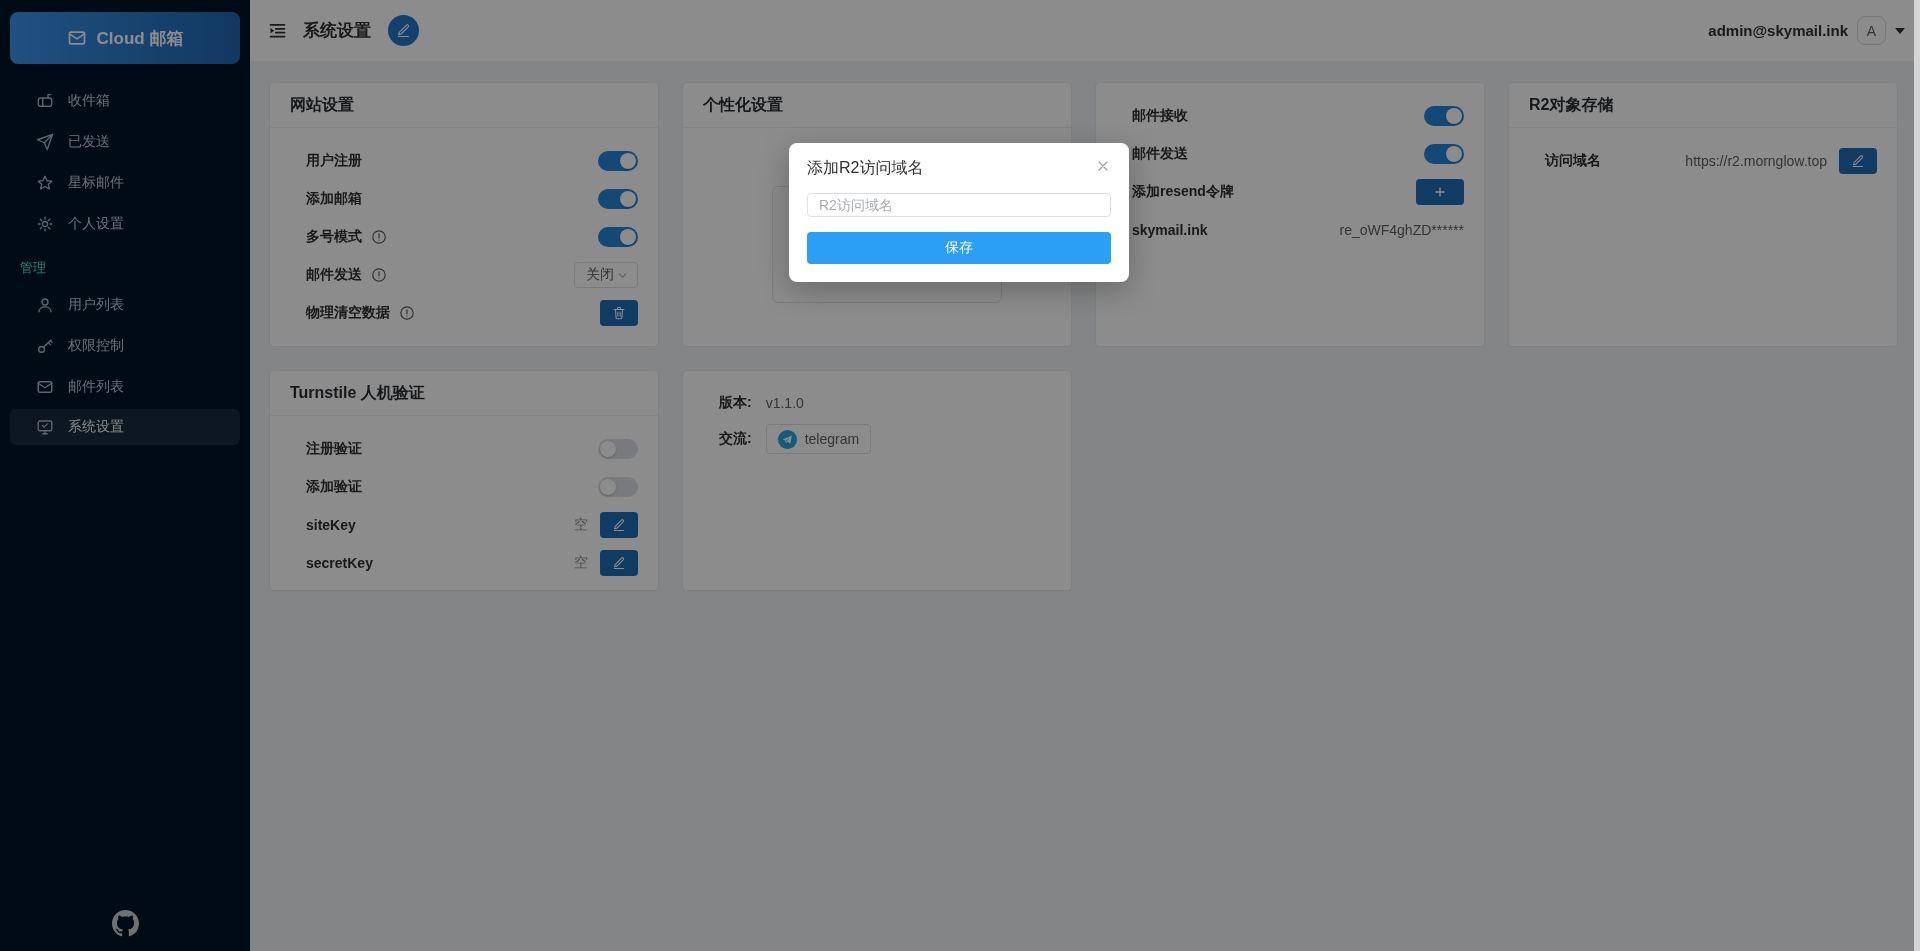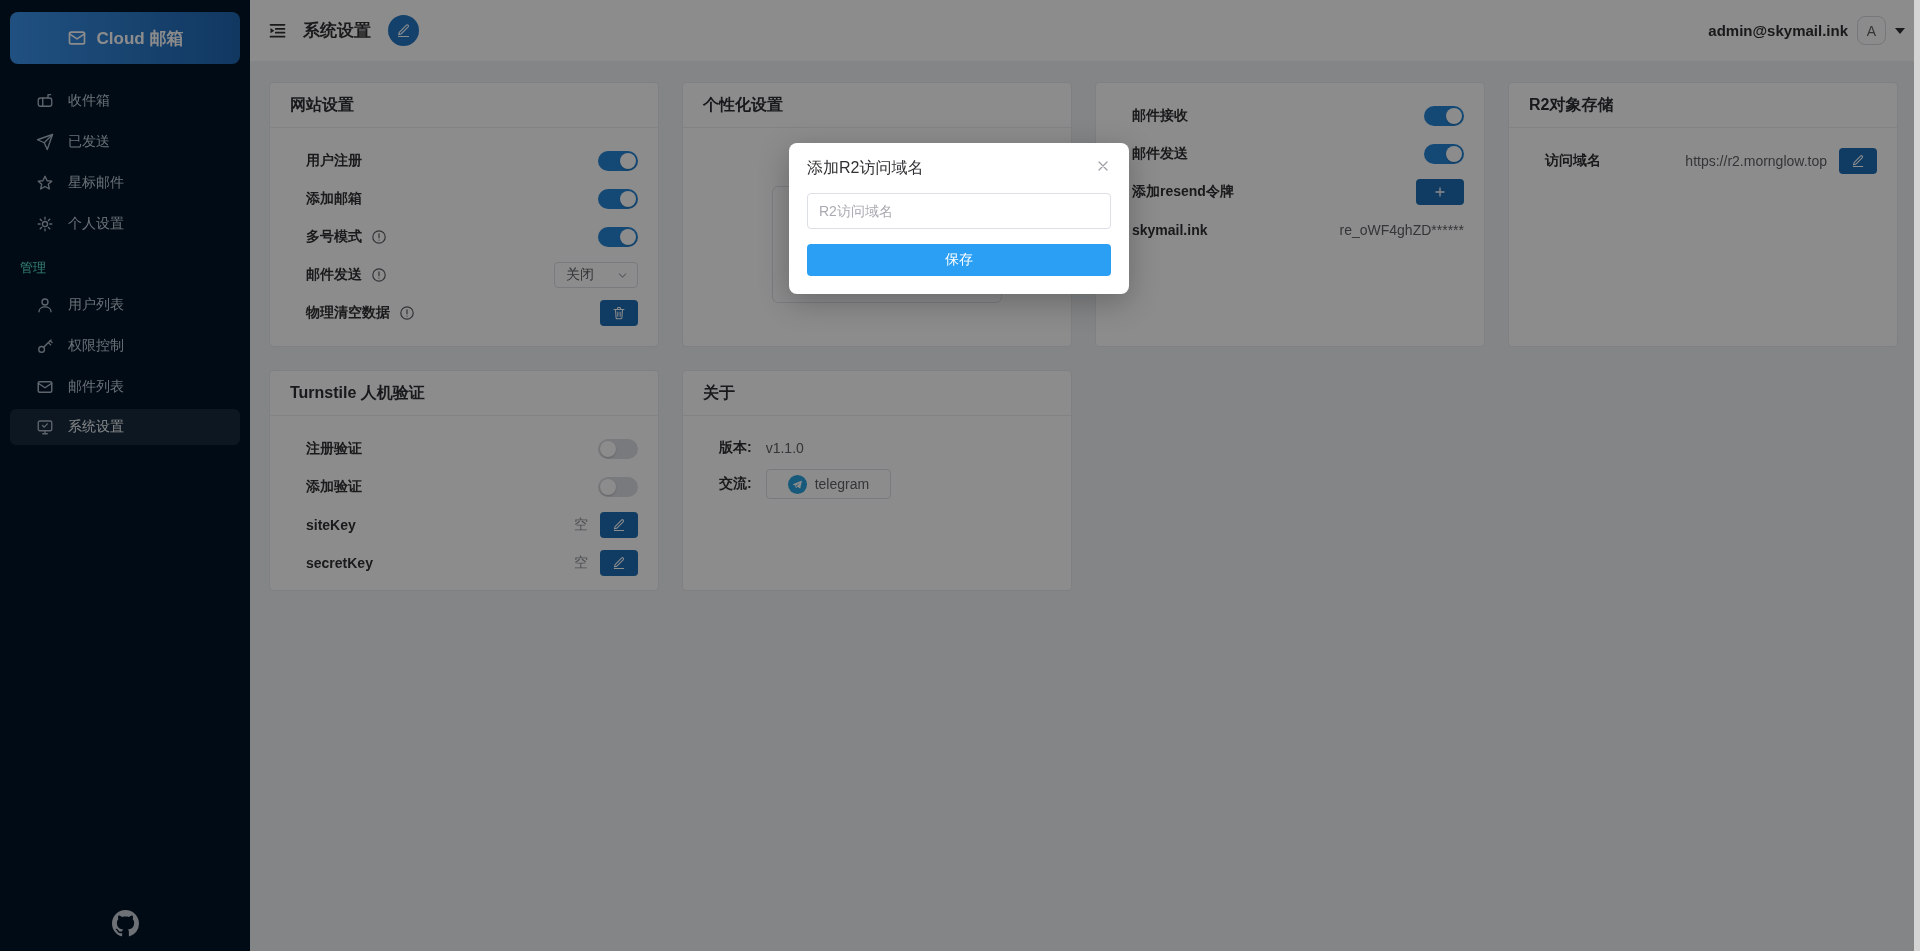--- a/index.html
+++ b/index.html
@@ -96,55 +96,55 @@
   
   .btn-sm {
     width:38px; height:26px; border:none; border-radius:4px;
     background:#1e6cb4; color:#fff; display:flex; align-items:center; justify-content:center;
     cursor:pointer;
   }
   .btn-add { width:48px; }
 
   
   .select-box {
-    width:84px; height:26px; border:1px solid #dcdfe6; border-radius:4px; background:#fff;
+    width:64px; height:26px; border:1px solid #dcdfe6; border-radius:4px; background:#fff;
     display:flex; align-items:center; justify-content:space-between; padding:0 8px 0 11px;
     font-size:14px; color:#606266; cursor:pointer;
   }
   .select-box .icon { color:#a8abb2; }
 
   
   .logo-area { display:flex; justify-content:flex-end; align-items:flex-start; gap:11px; margin-top:6px; }
   .img-box {
     width:230px; height:117px; border:1px solid #dfe2e8; border-radius:6px;
     display:flex; align-items:center; justify-content:center; color:#3a3d42;
   }
   .btn-col { display:flex; flex-direction:column; gap:16px; }
 
   
   .about-row { height:36px; display:flex; align-items:center; gap:14px; }
   .tg-btn {
-    display:flex; align-items:center; gap:8px; padding:4px 21px; height:30px;
+    display:flex; align-items:center; gap:8px; padding:4px 11px; height:30px;
     border:1px solid #dcdfe6; border-radius:4px; background:#fff; cursor:pointer;
     font-size:14px; color:#606266;
   }
   .tg-circle { width:19px; height:19px; border-radius:50%; background:#2ba3e0; display:flex; align-items:center; justify-content:center; color:#fff; }
 
   
   .overlay { position:absolute; inset:0; background:rgba(0,0,0,.45); z-index:40; }
   .modal {
     position:absolute; left:789px; top:143px; width:340px; z-index:50;
     background:#fff; border-radius:8px; padding:15px 18px 18px 18px;
     box-shadow:0 8px 30px rgba(0,0,0,.25);
   }
   .modal-head { display:flex; align-items:flex-start; justify-content:space-between; }
   .modal-title { font-size:16px; color:#303133; }
   .modal-close { border:none; background:none; color:#9a9da3; cursor:pointer; padding:2px; margin:-2px -2px 0 0; }
   .modal-input {
-    margin-top:14px; width:100%; height:36px; border:1px solid #dcdfe6; border-radius:4px;
+    margin-top:14px; width:100%; height:24px; border:1px solid #dcdfe6; border-radius:4px;
     padding:4px 11px; font-size:14px; color:#606266; font-family:inherit; outline:none;
   }
   .modal-input::placeholder { color:#a8abb2; }
   .modal-save {
     margin-top:15px; width:100%; height:32px; border:none; border-radius:4px;
     background:#2b9ff4; color:#fff; font-size:14px; font-family:inherit; cursor:pointer;
   }
 
   
   .scrollbar { position:absolute; right:0; top:0; bottom:0; width:6px; background:#d4d4d4; z-index:60; }
@@ -577,21 +577,20 @@
                     <use href="#i-pencil"></use>
                   </svg>
                 </span>
             </button>
           </span>
         </div>
       </div>
     </section>
 
     <section class="card">
-      <div class="card-header">关于</div>
       <div class="card-body">
         <div class="about-row">
           <span class="row-label">版本:</span>
           <span class="value-text">v1.1.0</span>
         </div>
         <div class="about-row">
           <span class="row-label">交流:</span>
           <button class="tg-btn">
             <span class="tg-circle">
                 <svg width="15" height="15">

